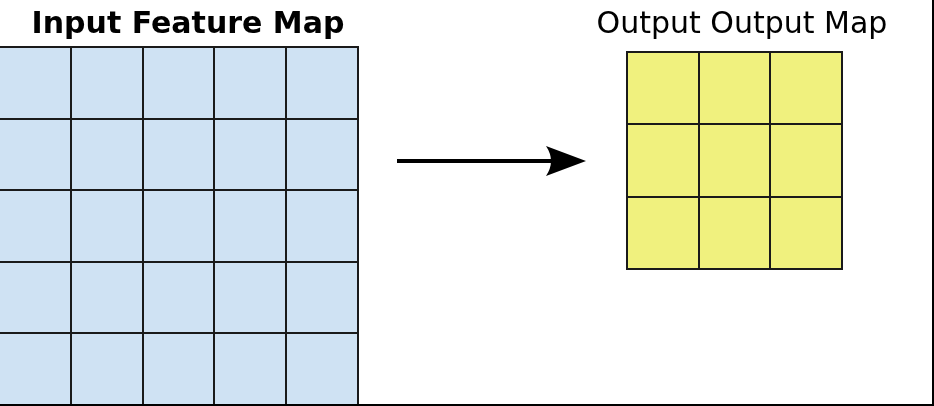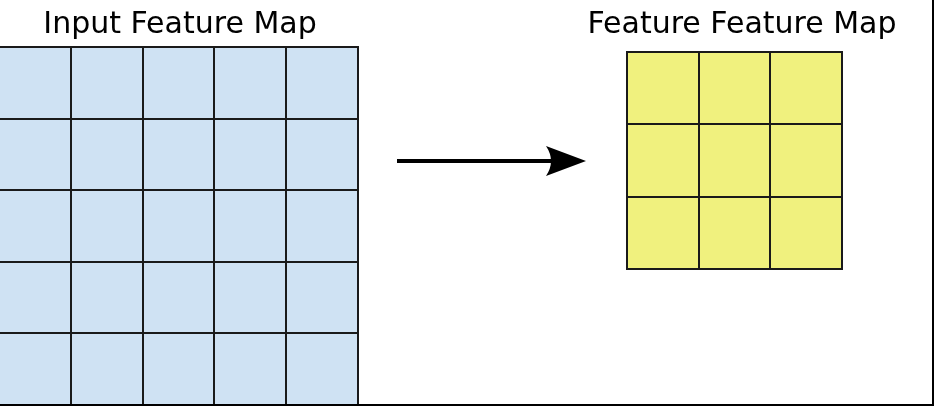--- a/index.html
+++ b/index.html
@@ -21,21 +21,21 @@
   .map-title {
     position: absolute;
     top: 1px;
     height: 44px;
     line-height: 44px;
     text-align: center;
     font-size: 30px;
     color: #000000;
     white-space: nowrap;
   }
-  .input-title  { left: 0;     width: 360px; }
+  .input-title  { left: 8px;     width: 360px; font-weight: bold; }
   .output-title { left: 563px; width: 358px; }
   .fmap-grid {
     position: absolute;
     display: grid;
     box-sizing: border-box;
     border: 2px solid #1a1a1a;
     gap: 2px;
   }
   .input-grid {
     left: -2px;
@@ -91,21 +91,21 @@
       <div class="cell" style="background: rgb(207, 226, 243);"></div>
       <div class="cell" style="background: rgb(207, 226, 243);"></div>
       <div class="cell" style="background: rgb(207, 226, 243);"></div>
     </div>
 
   <svg class="arrow-svg" viewBox="0 0 210 46" aria-hidden="true">
     <line x1="7" y1="23" x2="162" y2="23" stroke-width="4.2" stroke="#000000"></line>
     <path d="M 196 23 L 156 8 Q 166 23 156 38 Z" fill="#000000"></path>
   </svg>
 
-  <div class="map-title output-title">Feature Feature Map</div>
+  <div class="map-title output-title">Output Output Map</div>
 
   <div class="fmap-grid output-grid" id="output-grid" style="grid-template-columns: repeat(3, 1fr); grid-template-rows: repeat(3, 1fr); background: rgb(26, 26, 26); border-color: rgb(26, 26, 26);">
       <div class="cell" style="background: rgb(240, 241, 126);"></div>
       <div class="cell" style="background: rgb(240, 241, 126);"></div>
       <div class="cell" style="background: rgb(240, 241, 126);"></div>
       <div class="cell" style="background: rgb(240, 241, 126);"></div>
       <div class="cell" style="background: rgb(240, 241, 126);"></div>
       <div class="cell" style="background: rgb(240, 241, 126);"></div>
       <div class="cell" style="background: rgb(240, 241, 126);"></div>
       <div class="cell" style="background: rgb(240, 241, 126);"></div>

